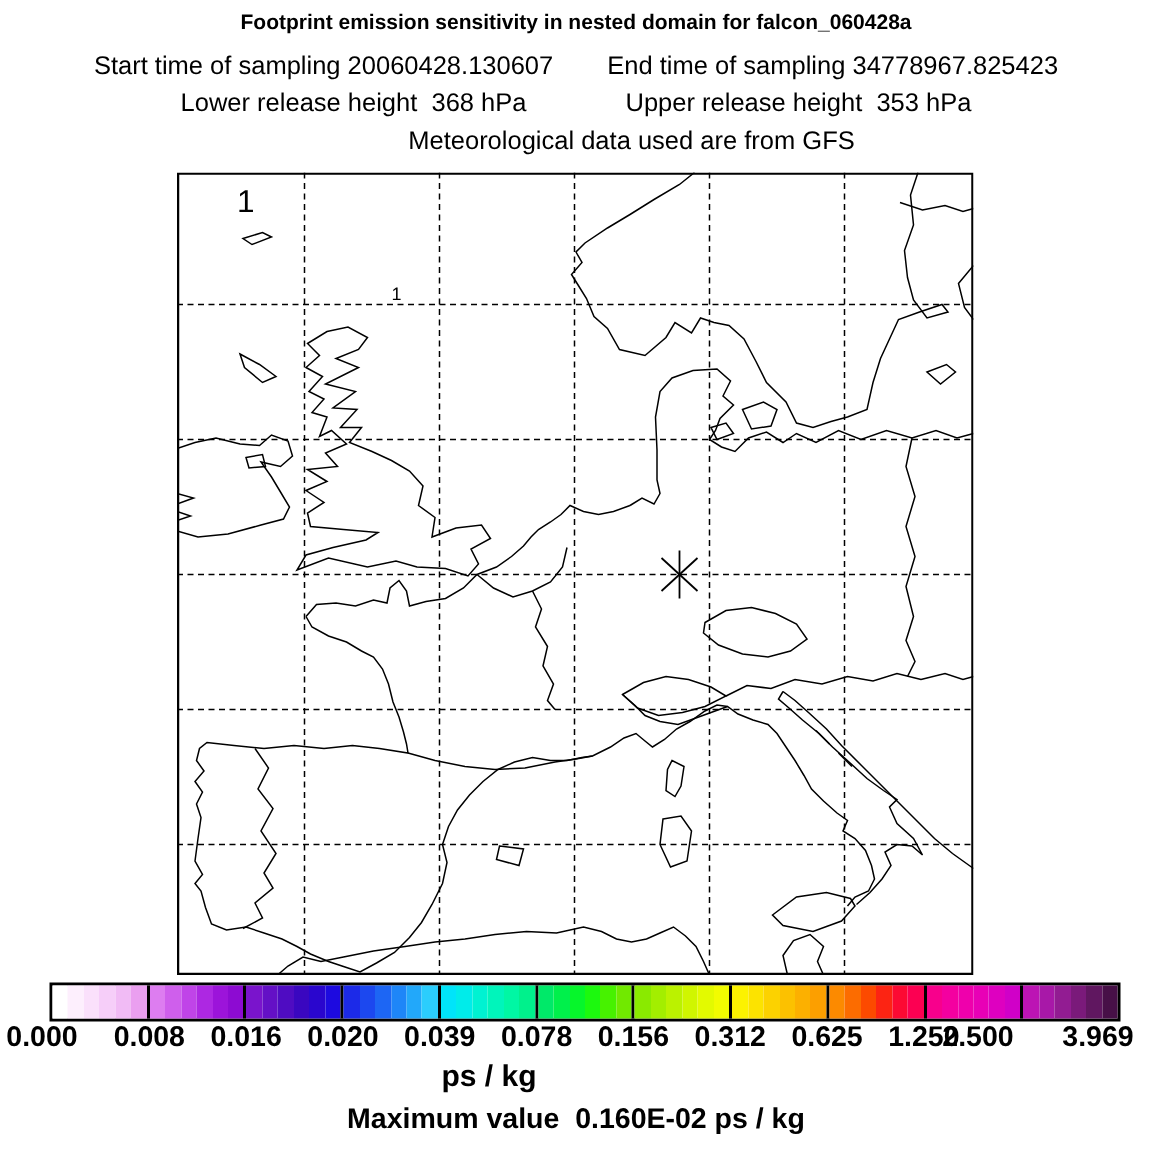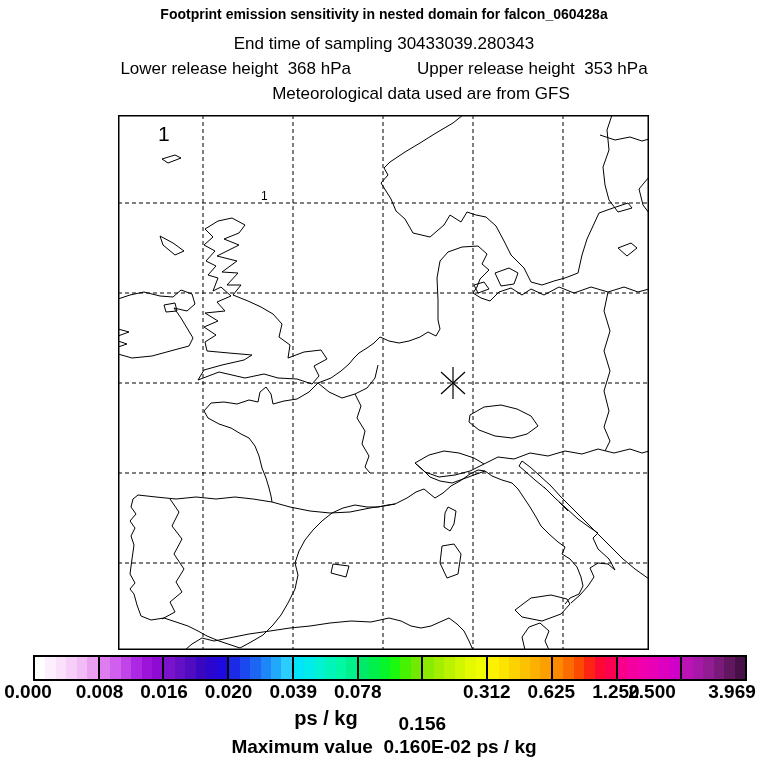--- a/index.html
+++ b/index.html
@@ -21,21 +21,22 @@
   .unit{position:absolute;left:0;top:707px;width:652px;text-align:center;font-size:20px;font-weight:bold;}
   .maxv{position:absolute;left:0;top:736px;width:768px;text-align:center;font-size:19px;font-weight:bold;white-space:pre;}
 </style>
 </head>
 <body>
 
 <div class="canvas">
 
   <div class="hrow title">Footprint emission sensitivity in nested domain for falcon_060428a</div>
   <div class="hrow l2">
-    <span>End time of sampling 30433039.280343</span>
+    <span>Start time of sampling 20060428.130607</span>
+    <span>End time of sampling 34778967.825423</span>
   </div>
   <div class="hrow l3">
     <span>Lower release height  368 hPa</span>
     <span>Upper release height  353 hPa</span>
   </div>
   <div class="hrow l4">
     <span>Meteorological data used are from GFS</span>
   </div>
 
   <div class="mapwrap">
@@ -185,21 +186,21 @@
         <div class="cell" style="background: rgb(71, 16, 71);"></div>
       </div>
     </div>
   <div id="ticks">
       <span class="tick" style="left: 28px;">0.000</span>
       <span class="tick" style="left: 99.5455px;">0.008</span>
       <span class="tick" style="left: 164.091px;">0.016</span>
       <span class="tick" style="left: 228.636px;">0.020</span>
       <span class="tick" style="left: 293.182px;">0.039</span>
       <span class="tick" style="left: 357.727px;">0.078</span>
-      <span class="tick" style="left: 422.273px; margin-top: 32px;">0.156</span>
+      <span class="tick" style="left: 422.273px;">0.156</span>
       <span class="tick" style="left: 486.818px; text-align: right;">0.312</span>
       <span class="tick" style="left: 551.364px;">0.625</span>
       <span class="tick" style="left: 615.909px;">1.250</span>
       <span class="tick" style="left: 652px;">2.500</span>
       <span class="tick" style="left: 732px;">3.969</span>
     </div>
 
   <div class="unit">ps / kg</div>
   <div class="maxv">Maximum value  0.160E-02 ps / kg</div>
 

